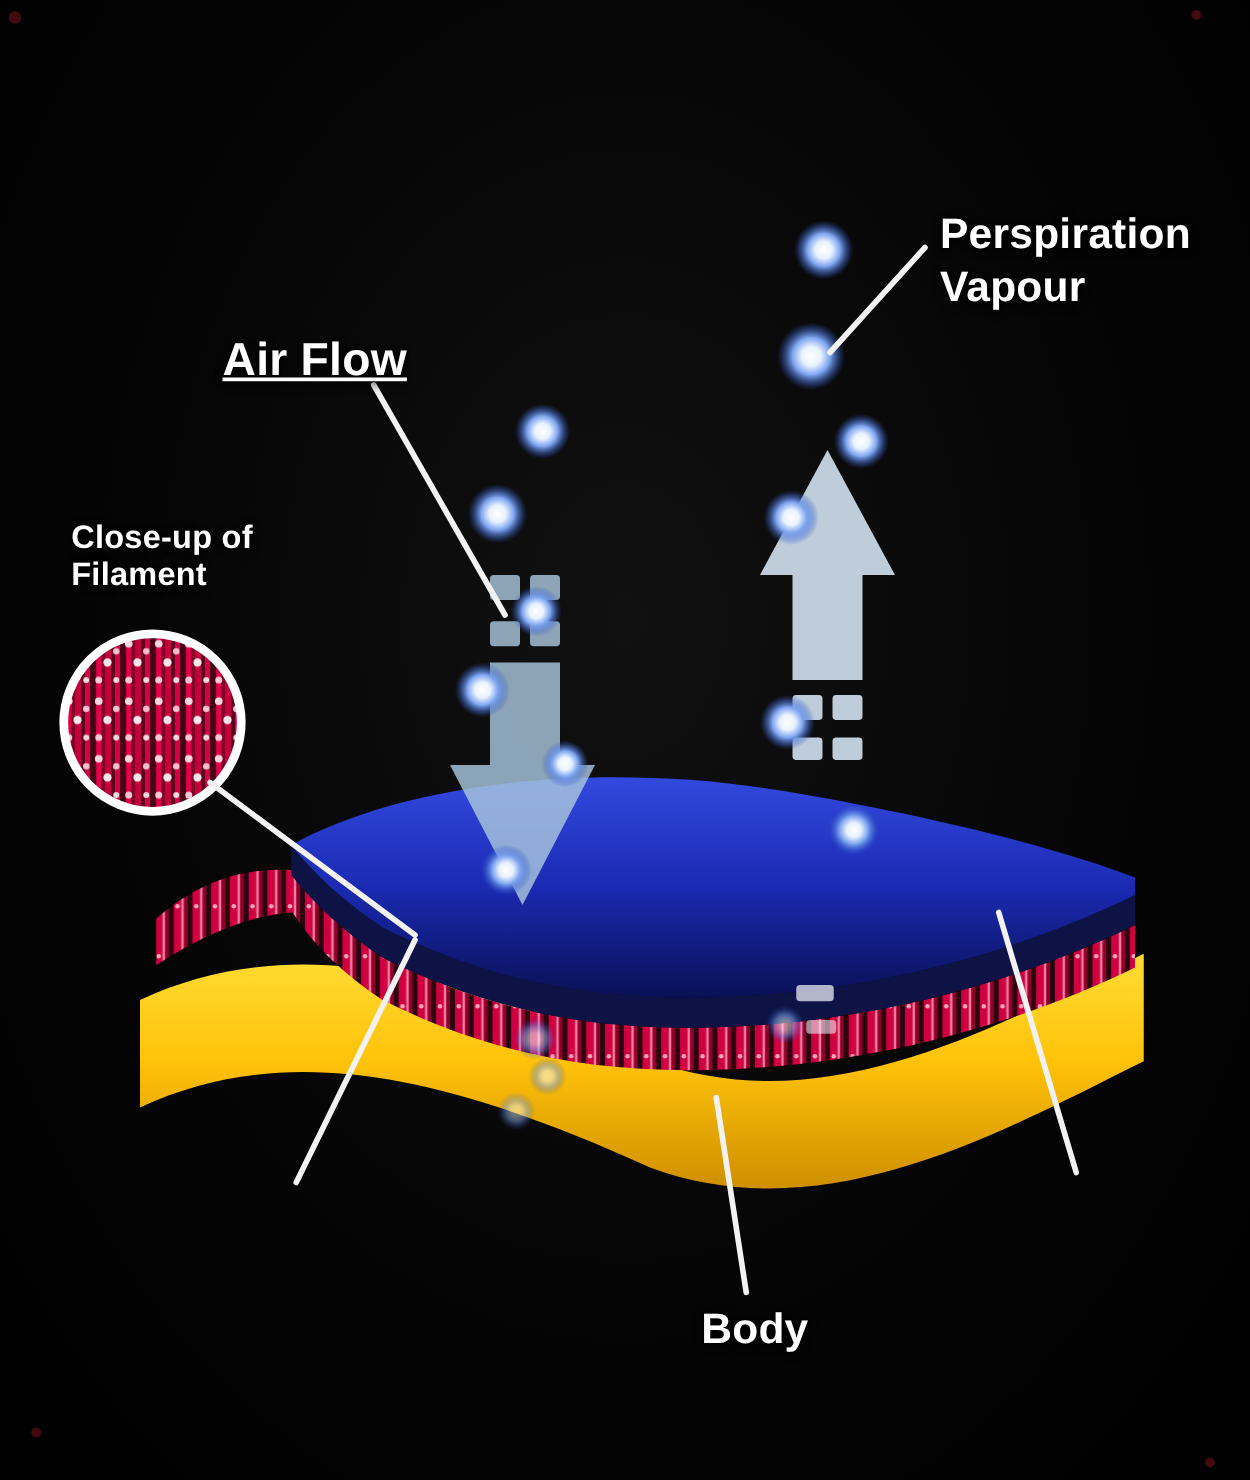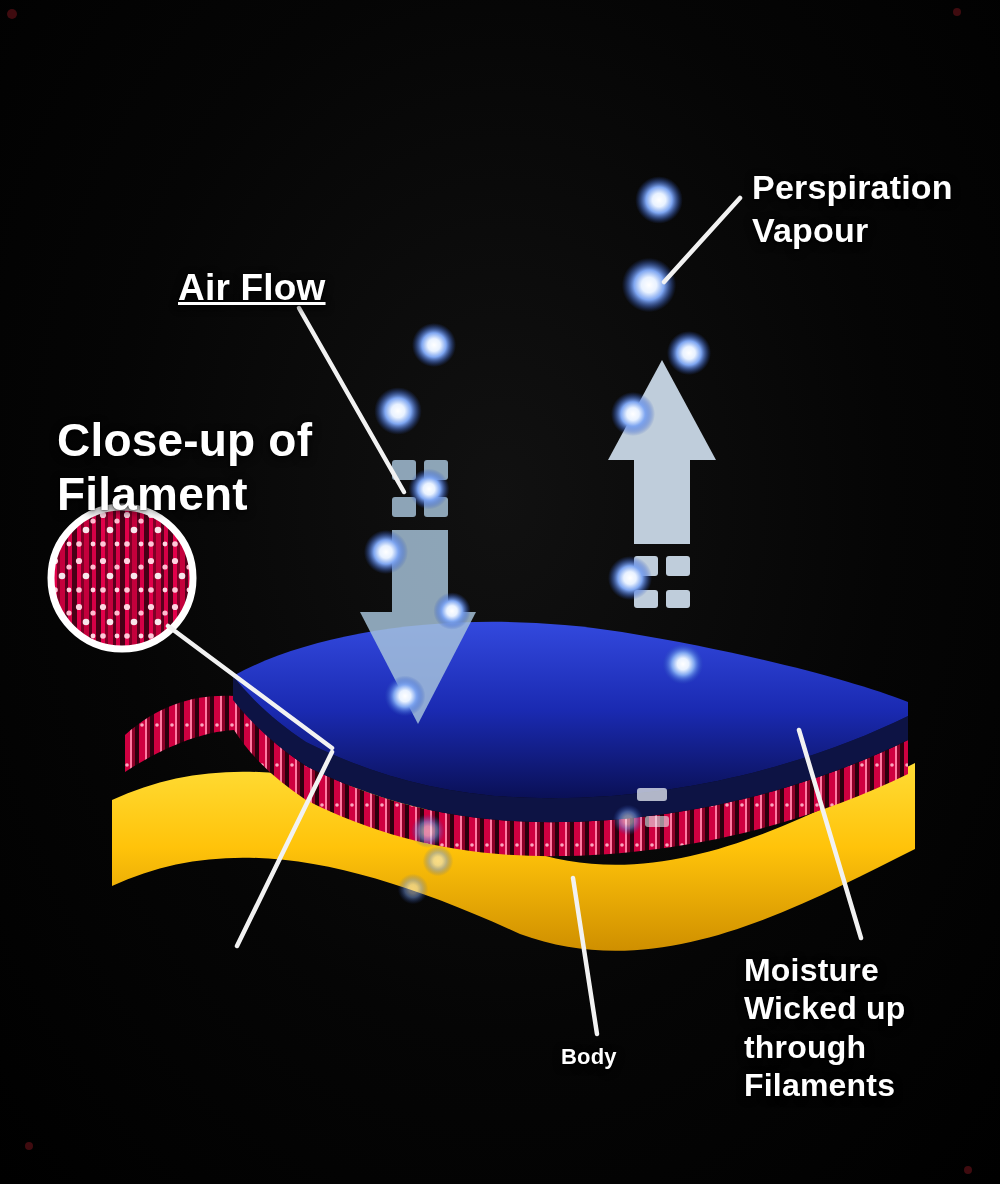--- a/index.html
+++ b/index.html
@@ -16,23 +16,23 @@
     font-family:"Liberation Sans",sans-serif;
   }
   .stage svg{position:absolute;left:0;top:0;width:1000px;height:1184px;display:block;}
   .label{
     position:absolute;color:var(--label-text,#fff);font-weight:700;
     white-space:pre-line;letter-spacing:.2px;z-index:2;
     text-shadow:0 2px 8px rgba(0,0,0,.9),0 0 2px rgba(0,0,0,.8);
   }
   .lab-perspiration{left:752px;top:166px;font-size:34px;line-height:1.25;}
   .lab-airflow{left:178px;top:267px;font-size:37px;text-decoration:underline;}
-  .lab-closeup{left:57px;top:414px;font-size:46px;line-height:1.17;}
+  .lab-closeup{left:57px;top:414px;font-size:26px;line-height:1.17;}
   .lab-moisture-spread{left:74px;top:1001px;font-size:32px;line-height:1.22;}
-  .lab-body{left:561px;top:1044px;font-size:22px;}
+  .lab-body{left:561px;top:1044px;font-size:34px;}
   .lab-moisture-wicked{left:744px;top:951px;font-size:32px;line-height:1.2;}
 </style>
 </head>
 <body>
 
 <div class="stage">
 
   <svg viewBox="0 0 1000 1184" aria-hidden="true">
     <defs>
       <linearGradient id="blueGrad" x1="0" y1="0" x2="0" y2="1">
@@ -145,18 +145,14 @@
       <circle cx="968" cy="1170" r="4"></circle>
     </g>
   </svg>
 
   <div class="label lab-perspiration">Perspiration
 Vapour</div>
   <div class="label lab-airflow">Air Flow</div>
   <div class="label lab-closeup">Close-up of
 Filament</div>
   <div class="label lab-body">Body</div>
-  <div class="label lab-moisture-wicked">Moisture
-Wicked up
-through
-Filaments</div>
 
 </div>
 
 </body></html>

